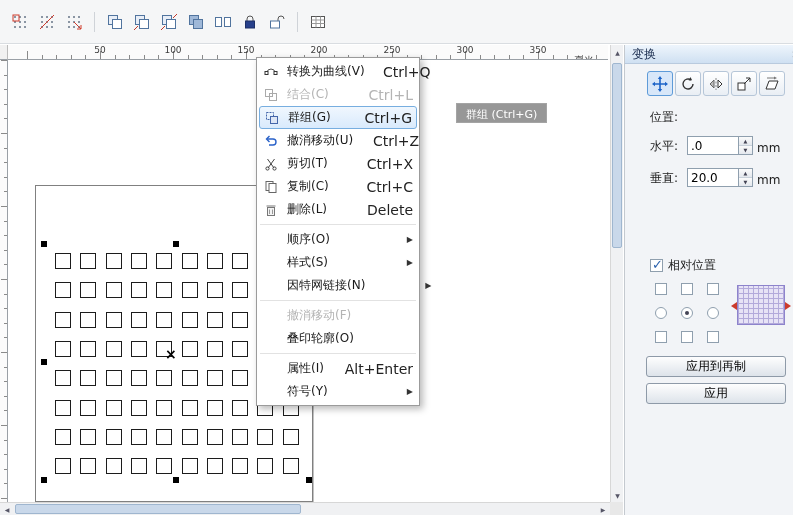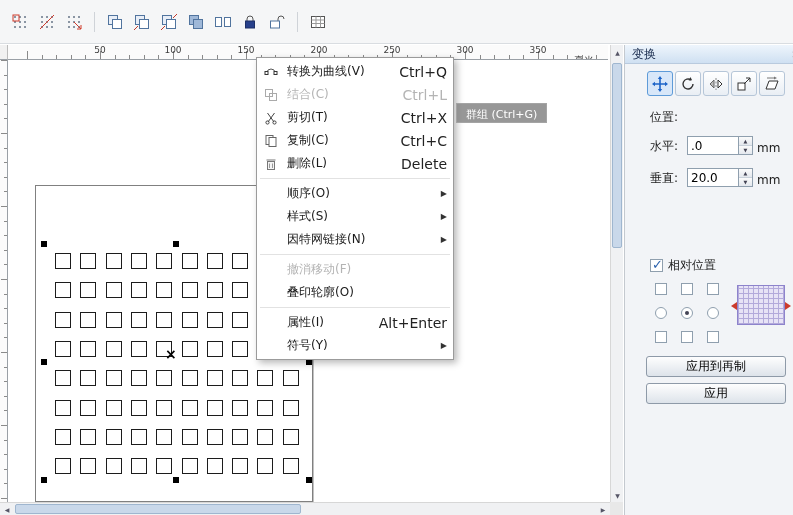--- a/index.html
+++ b/index.html
@@ -30,21 +30,21 @@
   .vtick.minor { width:3px; } .vtick.major { width:6px; }
   
   .canvas { position:absolute; left:8px; top:60px; width:602px; height:442px; background:#fff; }
   .page { position:absolute; left:27px; top:125px; width:278px; height:317px;
     border:1px solid #808080; box-shadow:1px 1px 0 #c2c2c2; background:#fff; }
   .squares { position:absolute; left:47px; top:193px; width:250px; height:225px; }
   .sq { position:absolute; width:16px; height:16px; background:#fff; border:1px solid #1c1c1c; }
   .handle { position:absolute; width:6px; height:6px; background:#000; z-index:5; }
   .center-mark { position:absolute; left:165px; top:346px; font-size:14px; font-weight:bold; color:#000; z-index:5; }
   
-  .menu { position:absolute; left:256px; top:57px; width:198px; background:#fff;
+  .menu { position:absolute; left:256px; top:57px; width:164px; background:#fff;
     border:1px solid #9b9b9b; box-shadow:3px 3px 7px rgba(0,0,0,.28); padding:2px 0; z-index:50; }
   .mi { display:flex; align-items:center; height:23px; padding:0 6px 0 4px; }
   .mi-ic { width:20px; height:16px; display:flex; align-items:center; justify-content:center; margin-right:6px; flex:none; }
   .mi-ic svg { width:14px; height:14px; }
   .mi-lb { flex:1; white-space:nowrap; }
   .mi-rt { min-width:58px; text-align:right; font-size:14px; color:#222; margin-left:8px; }
   .mi-rt.arr { font-size:8px; color:#333; }
   .mi.dis .mi-lb, .mi.dis .mi-rt { color:#b4b4b4; }
   .mi.hl { background:linear-gradient(#f0f7fe,#d9eafc); border:1px solid #77aee0;
     border-radius:3px; margin:0 2px; padding:0 4px 0 2px; }
@@ -412,20 +412,40 @@
       <div class="mi dis">
         <div class="mi-ic">
           <svg viewBox="0 0 14 14">
             <rect x="1.5" y="1.5" width="7" height="7" fill="none" stroke="#aaa"></rect>
             <rect x="5.5" y="5.5" width="7" height="7" fill="none" stroke="#aaa"></rect>
           </svg>
         </div>
         <div class="mi-lb">结合(C)</div>
         <div class="mi-rt">Ctrl+L</div>
       </div>
+      <div class="mi hl">
+        <div class="mi-ic">
+          <svg viewBox="0 0 14 14">
+            <rect x="1.5" y="1.5" width="7" height="7" fill="none" stroke="#4466aa" stroke-dasharray="2 1"></rect>
+            <rect x="5.5" y="5.5" width="7" height="7" fill="#dde6f5" stroke="#4466aa"></rect>
+          </svg>
+        </div>
+        <div class="mi-lb">群组(G)</div>
+        <div class="mi-rt">Ctrl+G</div>
+      </div>
+      <div class="mi">
+        <div class="mi-ic">
+          <svg viewBox="0 0 14 14">
+            <path d="M3 5h6a3 3 0 0 1 0 6H5" fill="none" stroke="#2a62c9" stroke-width="1.4"></path>
+            <path d="M5.5 2 2.5 5l3 3" fill="none" stroke="#2a62c9" stroke-width="1.4"></path>
+          </svg>
+        </div>
+        <div class="mi-lb">撤消移动(U)</div>
+        <div class="mi-rt">Ctrl+Z</div>
+      </div>
       <div class="mi">
         <div class="mi-ic">
           <svg viewBox="0 0 14 14">
             <path d="M3.5 2 10 11M10.5 2 4 11" stroke="#444" fill="none"></path>
             <circle cx="3.5" cy="11.5" r="1.6" fill="none" stroke="#444"></circle>
             <circle cx="10.5" cy="11.5" r="1.6" fill="none" stroke="#444"></circle>
           </svg>
         </div>
         <div class="mi-lb">剪切(T)</div>
         <div class="mi-rt">Ctrl+X</div>

